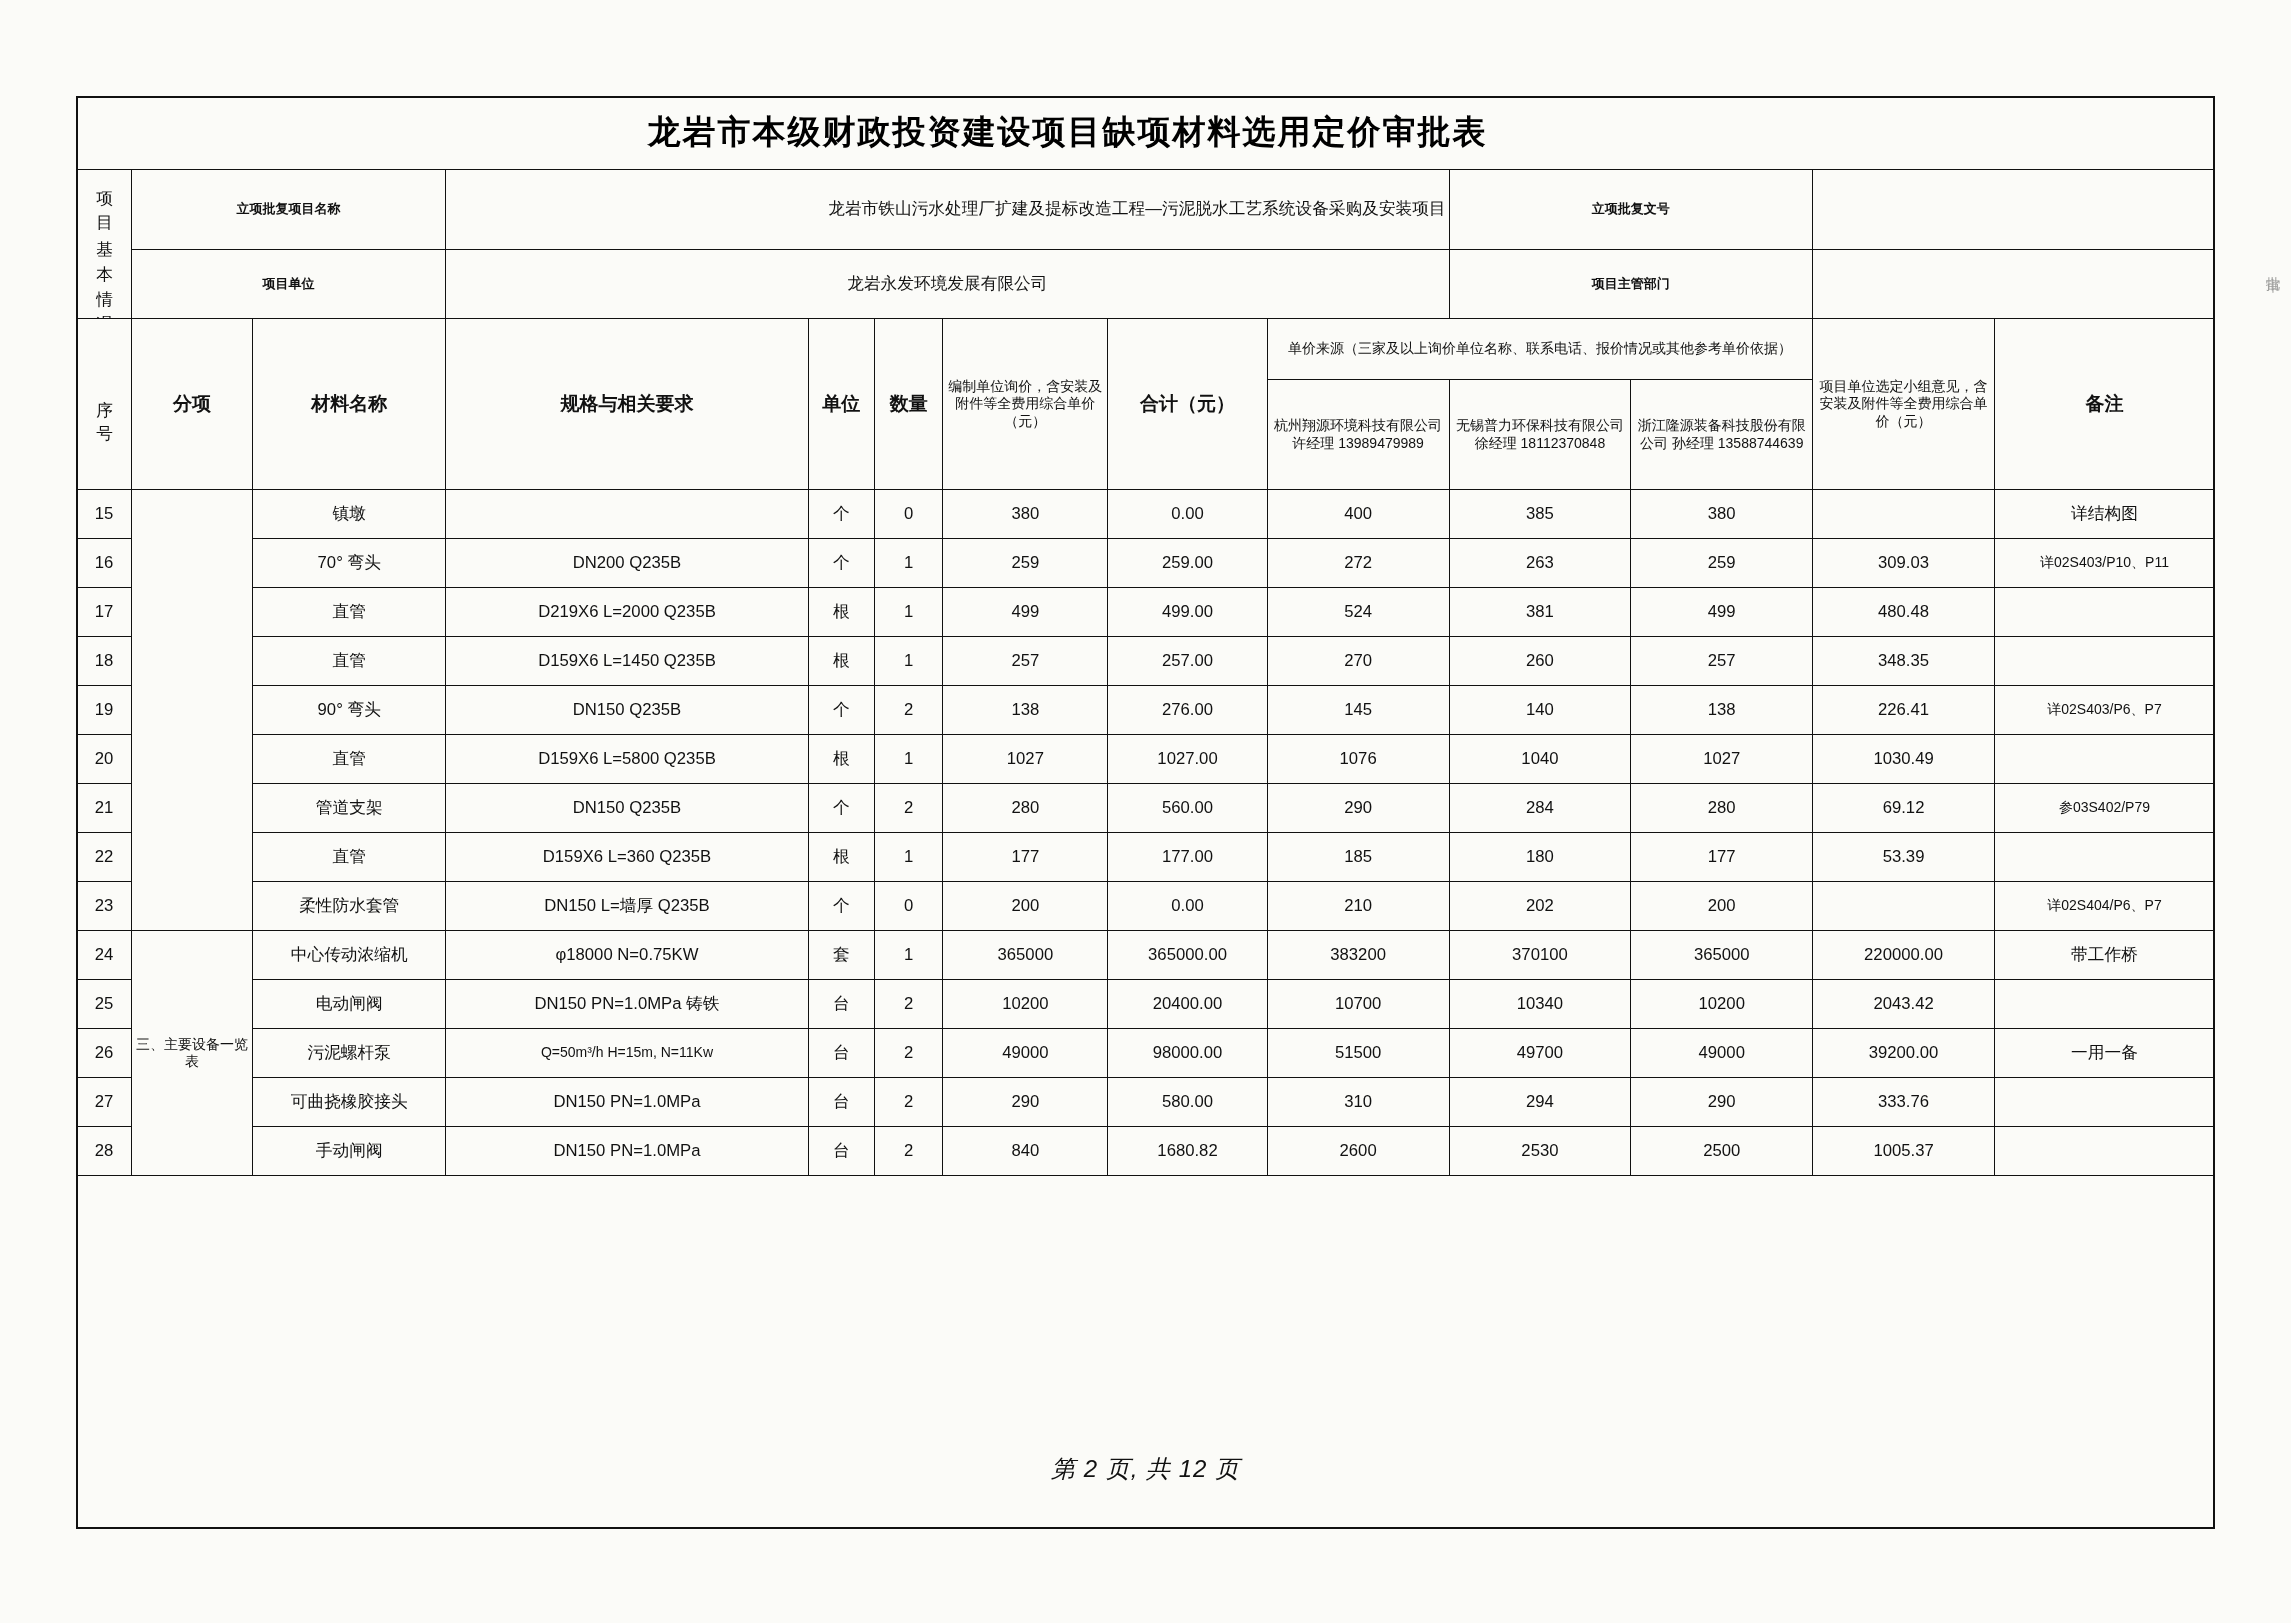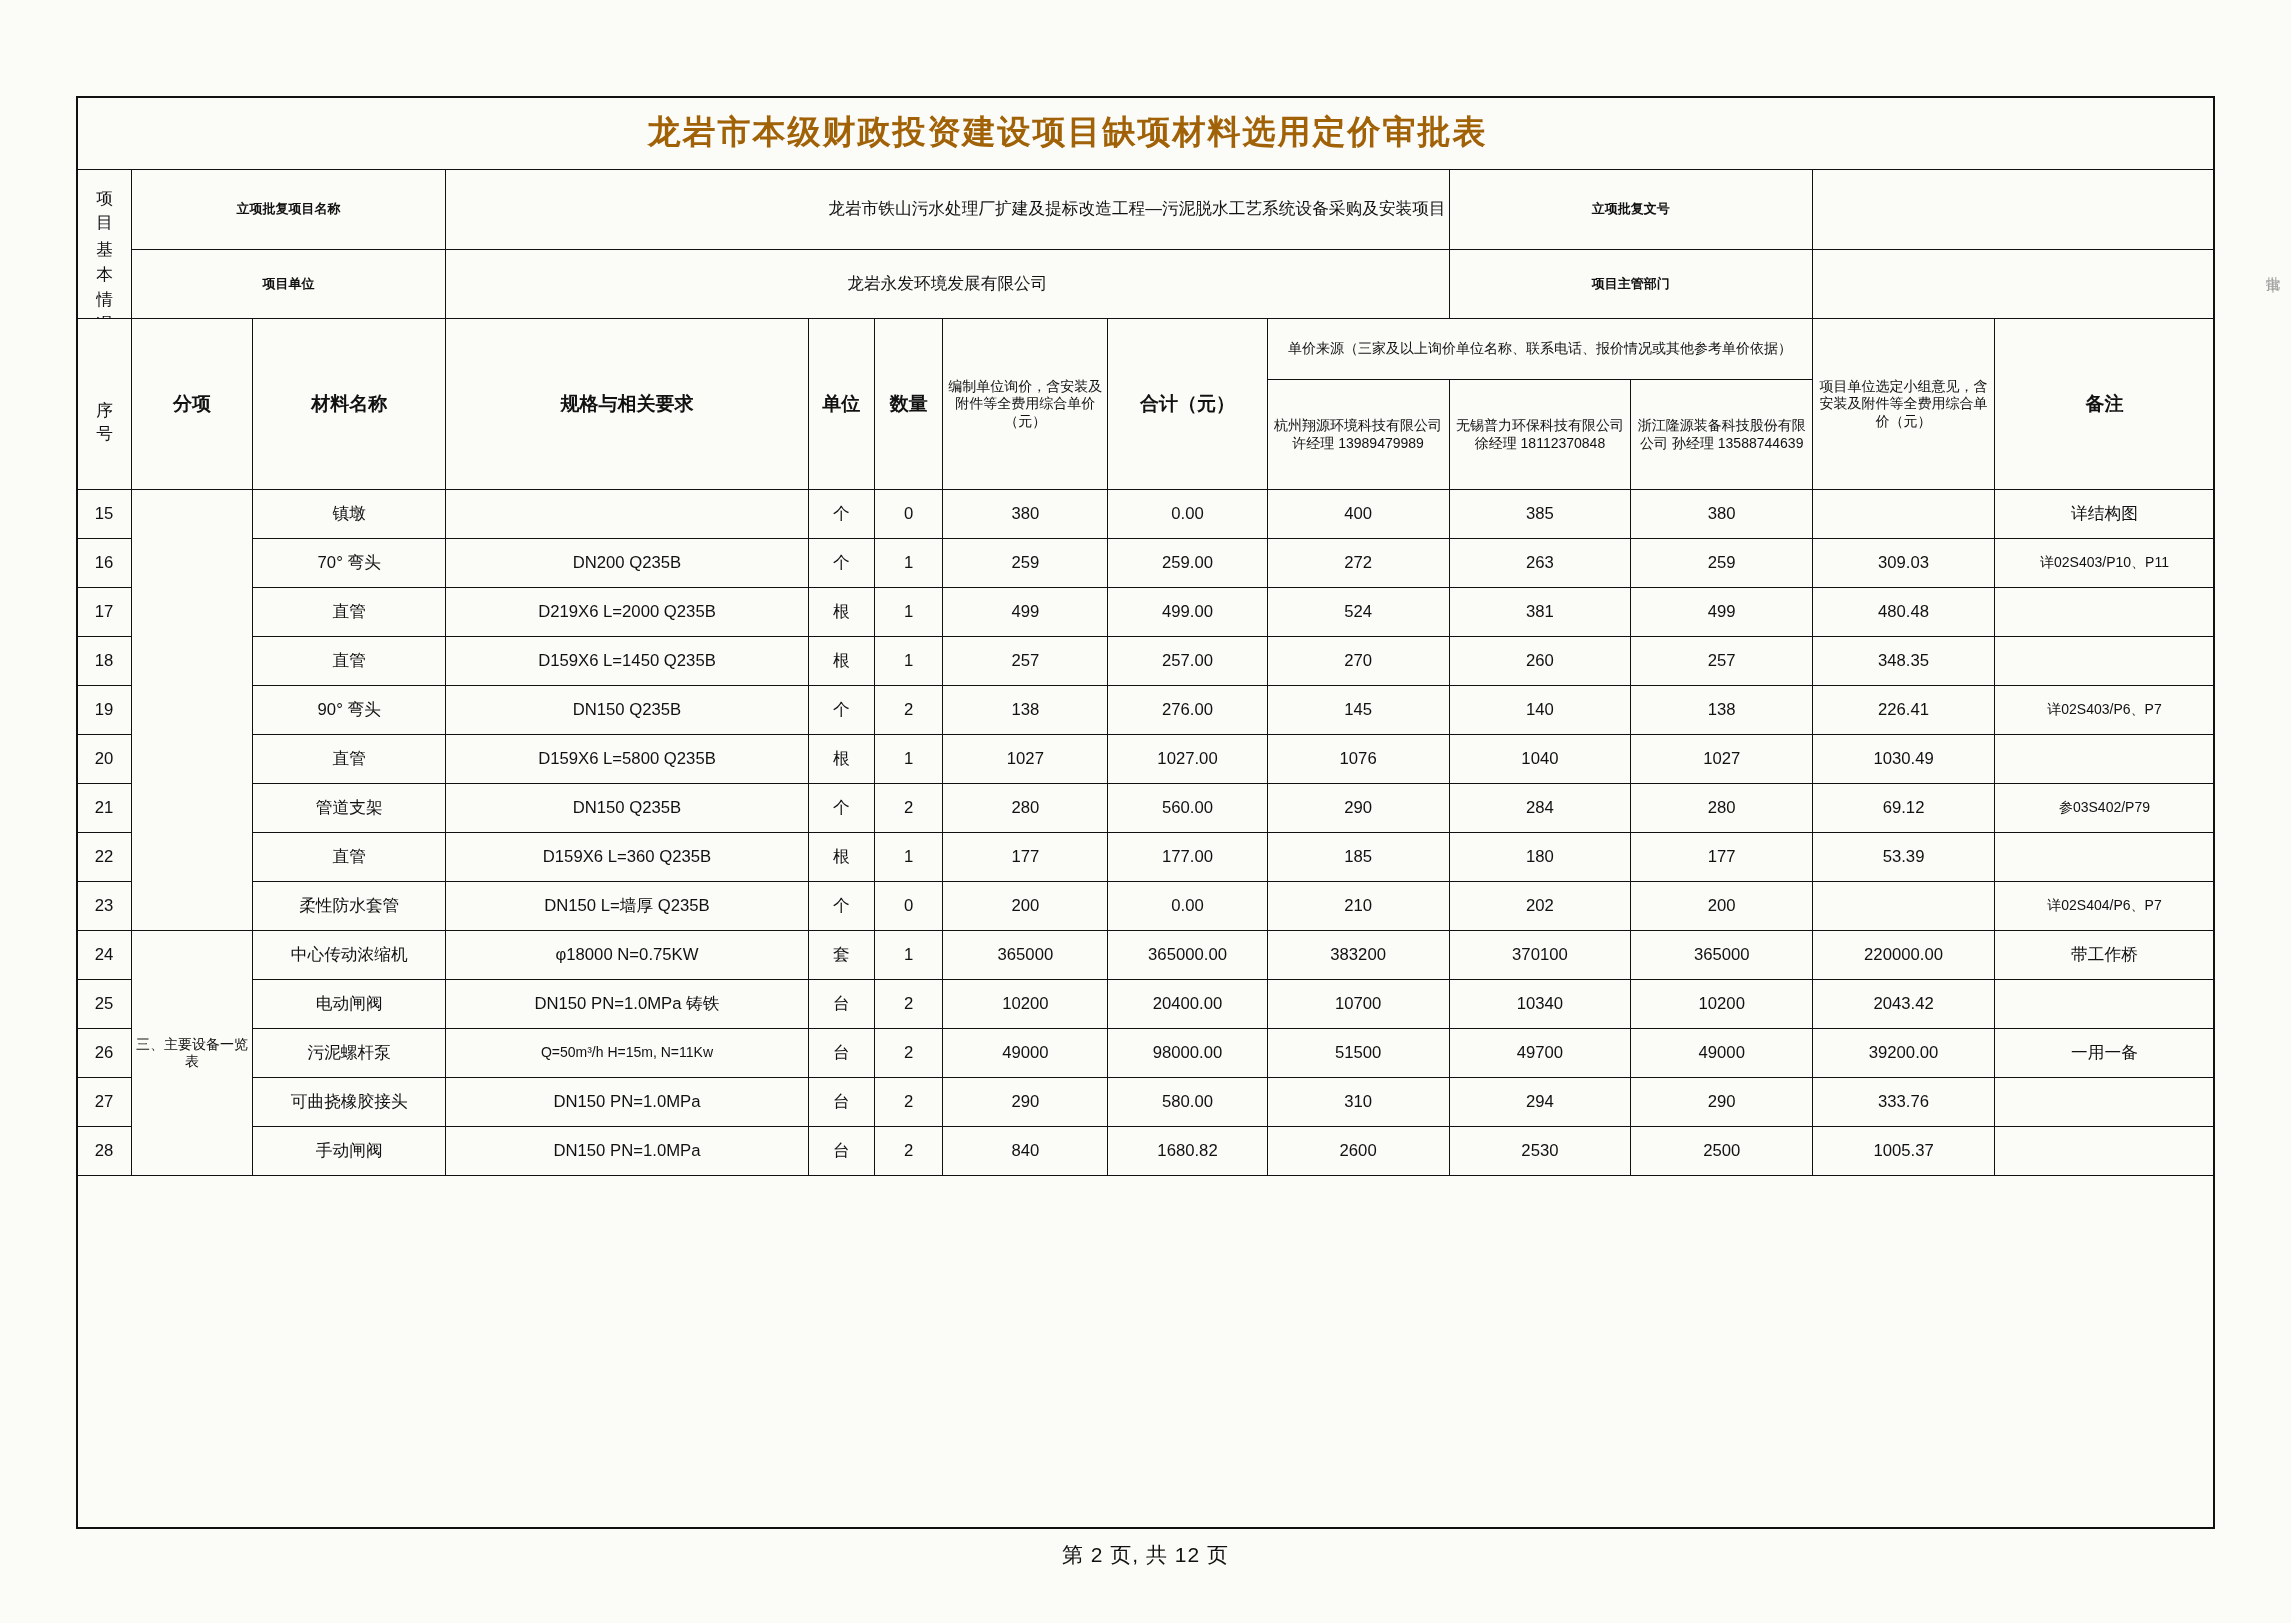--- a/index.html
+++ b/index.html
@@ -33,21 +33,21 @@
   }
   .title {
     position: absolute;
     left: 76px;
     top: 110px;
     width: 1983px;
     text-align: center;
     font-size: 33px;
     font-weight: bold;
     letter-spacing: 2px;
-    color: #a16207;
+    color: #000000;
   }
   table {
     position: absolute;
     left: 76px;
     top: 169px;
     width: 2139px;
     border-collapse: collapse;
     table-layout: fixed;
   }
   td, th {
@@ -82,26 +82,27 @@
     font-size: 14px;
   }
   .left {
     text-align: right;
     padding-left: 9.8px;
   }
   .rowh { height: 49px; }
   .footer {
     position: absolute;
     left: 76px;
-    top: 1541px;
+    top: 1453px;
     width: 2139px;
     text-align: center;
-    font-size: 21px;
+    font-size: 24px;
     color: #111;
     letter-spacing: 1px;
+    font-style: italic;
   }
   .edgemark {
     position: absolute;
     right: 9.8px;
     top: 265px;
     width: 39px;
     font-size: 14.7px;
     color: #555;
     writing-mode: vertical-rl;
     opacity: .55;

